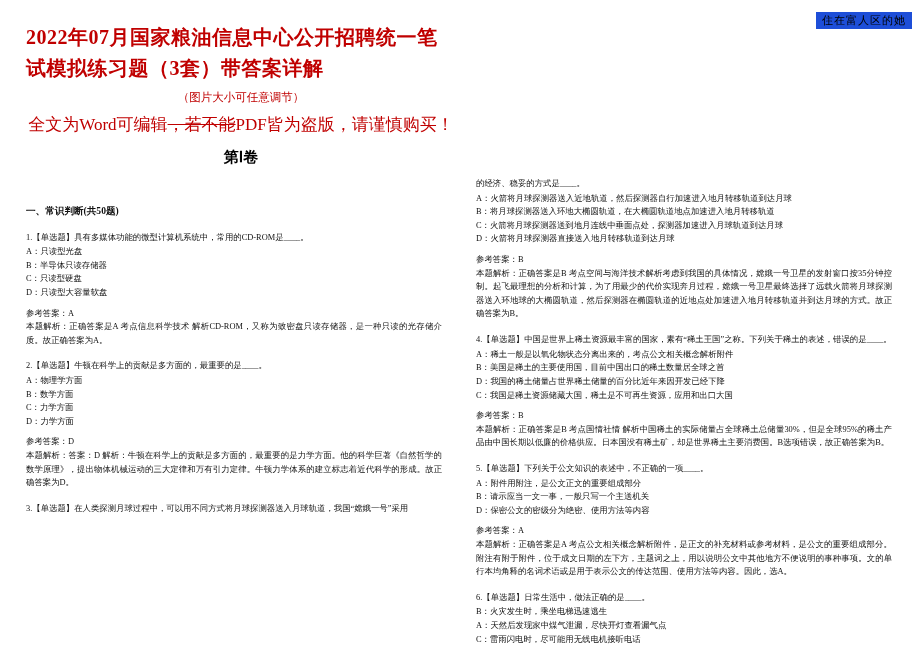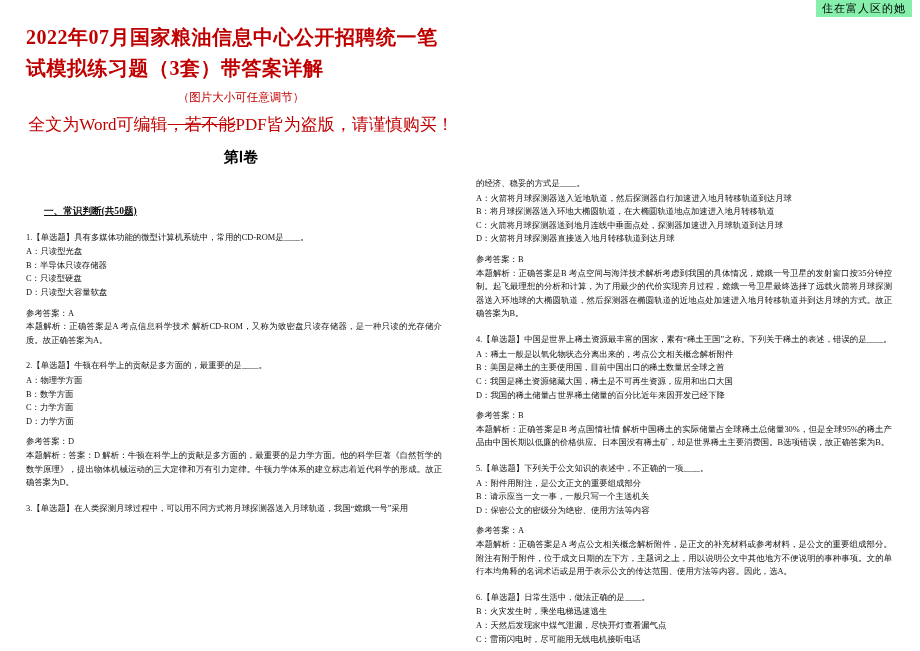--- a/index.html
+++ b/index.html
@@ -12,22 +12,22 @@
     overflow:hidden;
   }
   .page{
     position:relative;
     width:920px;height:651px;
     box-sizing:border-box;
     padding:10px 26px 10px 26px;
   }
   .watermark-top{
     position:absolute;
-    top:0;right:8px;
-    background:#86efac;
+    top:12px;right:8px;
+    background:#1d4ed8;
     color:#000;
     font-size:11px;
     font-family:"Liberation Sans", sans-serif;
     padding:1px 6px;
     letter-spacing:1px;
   }
   .title{
     color:#c00000;
     font-size:20px;
     font-weight:bold;
@@ -69,22 +69,21 @@
   .col{
     width:416px;
     font-size:8.4px;
     line-height:1.62;
     color:#111;
   }
   .col.right{ padding-top:0; }
   .sec-head{
     font-size:9.6px;
     font-weight:bold;
-    margin:26px 0 12px 18px;
-    text-decoration:underline;
+    margin:26px 0 12px 0;
   }
   .q{ margin-bottom:3px; }
   .q-stem{ margin-bottom:1px; }
   .opt{ margin-left:0; }
   .ans{ margin-top:7px; }
   .exp{ text-align:justify; }
   .gap{ height:9px; }
   .right-top-pad{height:0;}
 </style>
 </head>
@@ -145,22 +144,22 @@
         <div class="opt">D：火箭将月球探测器直接送入地月转移轨道到达月球</div>
         <div class="ans">参考答案：B</div>
         <div class="exp">本题解析：正确答案是B 考点空间与海洋技术解析考虑到我国的具体情况，嫦娥一号卫星的发射窗口按35分钟控制。起飞最理想的分析和计算，为了用最少的代价实现奔月过程，嫦娥一号卫星最终选择了远载火箭将月球探测器送入环地球的大椭圆轨道，然后探测器在椭圆轨道的近地点处加速进入地月转移轨道并到达月球的方式。故正确答案为B。</div>
       </div>
       <div class="gap"></div>
 
       <div class="q">
         <div class="q-stem">4.【单选题】中国是世界上稀土资源最丰富的国家，素有“稀土王国”之称。下列关于稀土的表述，错误的是____。</div>
         <div class="opt">A：稀土一般是以氧化物状态分离出来的，考点公文相关概念解析附件</div>
         <div class="opt">B：美国是稀土的主要使用国，目前中国出口的稀土数量居全球之首</div>
+        <div class="opt">D：我国的稀土储量占世界稀土储量的百分比近年来因开发已经下降</div>
         <div class="opt">C：我国是稀土资源储藏大国，稀土是不可再生资源，应用和出口大国</div>
-        <div class="opt">D：我国的稀土储量占世界稀土储量的百分比近年来因开发已经下降</div>
         <div class="ans">参考答案：B</div>
         <div class="exp">本题解析：正确答案是B 考点国情社情 解析中国稀土的实际储量占全球稀土总储量30%，但是全球95%的稀土产品由中国长期以低廉的价格供应。日本国没有稀土矿，却是世界稀土主要消费国。B选项错误，故正确答案为B。</div>
       </div>
       <div class="gap"></div>
 
       <div class="q">
         <div class="q-stem">5.【单选题】下列关于公文知识的表述中，不正确的一项____。</div>
         <div class="opt">A：附件用附注，是公文正文的重要组成部分</div>
         <div class="opt">B：请示应当一文一事，一般只写一个主送机关</div>
         <div class="opt">D：保密公文的密级分为绝密、使用方法等内容</div>

